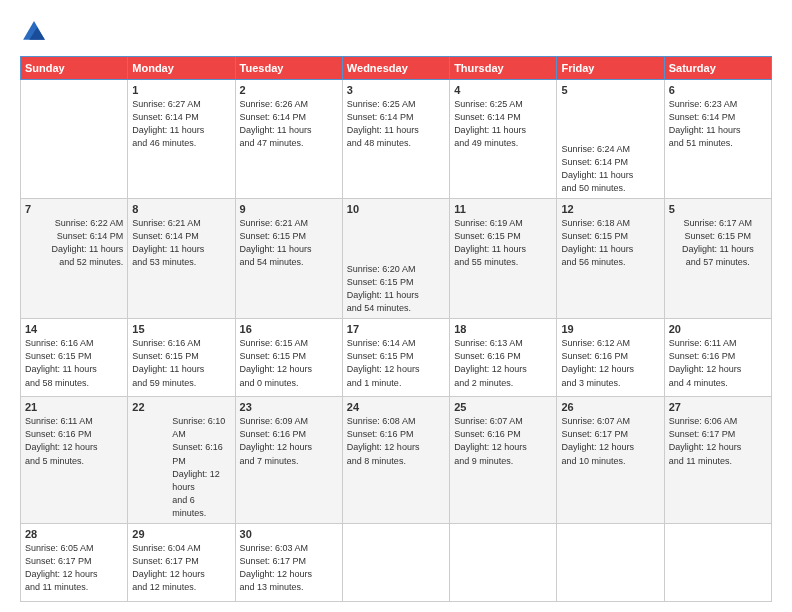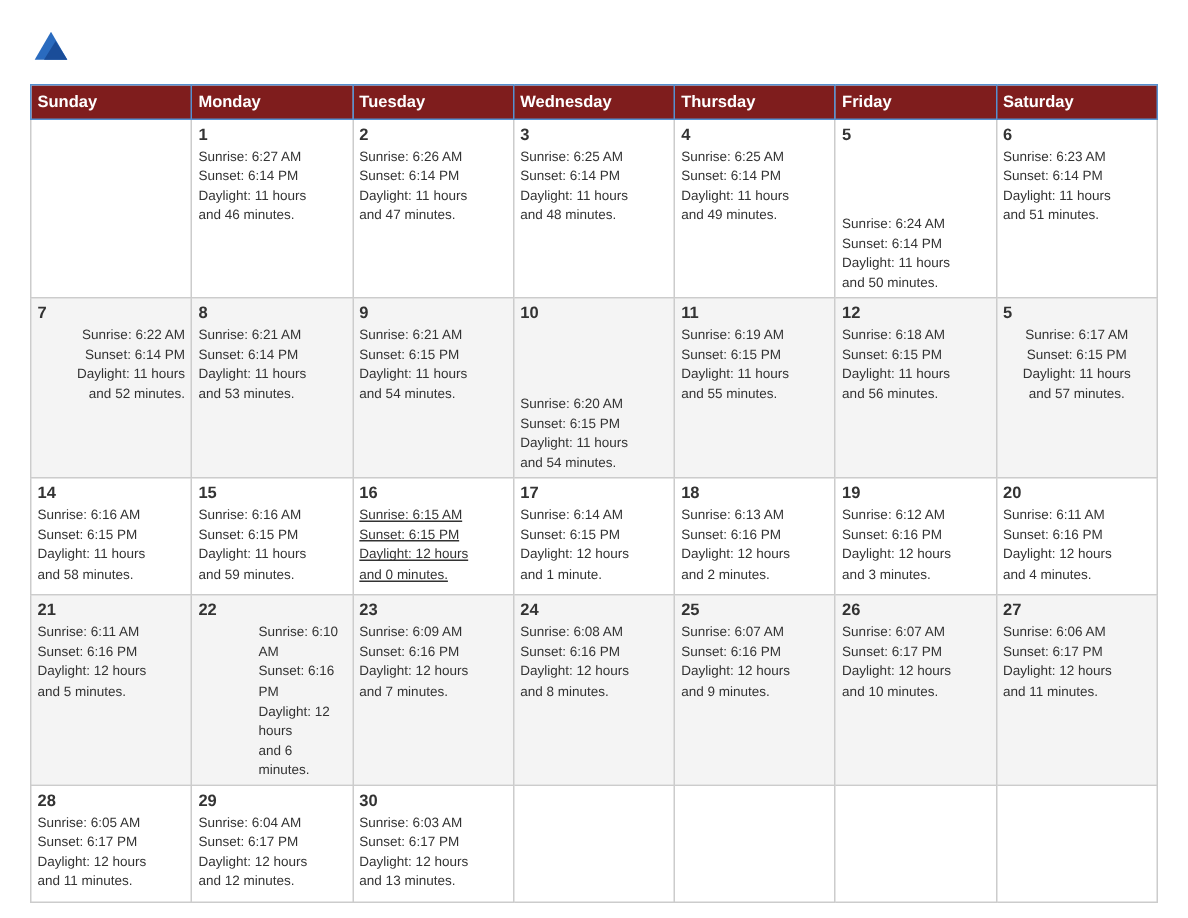--- a/index.html
+++ b/index.html
@@ -52,21 +52,21 @@
     .subtitle {
       font-size: 14px;
       color: #555;
     }
     table {
       width: 100%;
       border-collapse: collapse;
       table-layout: fixed;
     }
     thead tr th {
-      background-color: #7f1d1d;
+      background-color: #ef4444;
       color: #fff;
       font-size: 11px;
       font-weight: bold;
       padding: 5px 4px;
       text-align: left;
       border: 1px solid #5590d0;
     }
     tbody tr td {
       border: 1px solid #ccc;
       vertical-align: top;
@@ -237,21 +237,21 @@
           </td>
           <td>
             <span class="day-num">15</span>
             <div class="day-info" style="white-space: pre-line;">Sunrise: 6:16 AM
 Sunset: 6:15 PM
 Daylight: 11 hours
 and 59 minutes.</div>
           </td>
           <td>
             <span class="day-num">16</span>
-            <div class="day-info" style="white-space: pre-line; text-decoration: underline;">Sunrise: 6:15 AM
+            <div class="day-info" style="white-space: pre-line;">Sunrise: 6:15 AM
 Sunset: 6:15 PM
 Daylight: 12 hours
 and 0 minutes.</div>
           </td>
           <td>
             <span class="day-num">17</span>
             <div class="day-info" style="white-space: pre-line;">Sunrise: 6:14 AM
 Sunset: 6:15 PM
 Daylight: 12 hours
 and 1 minute.</div>

